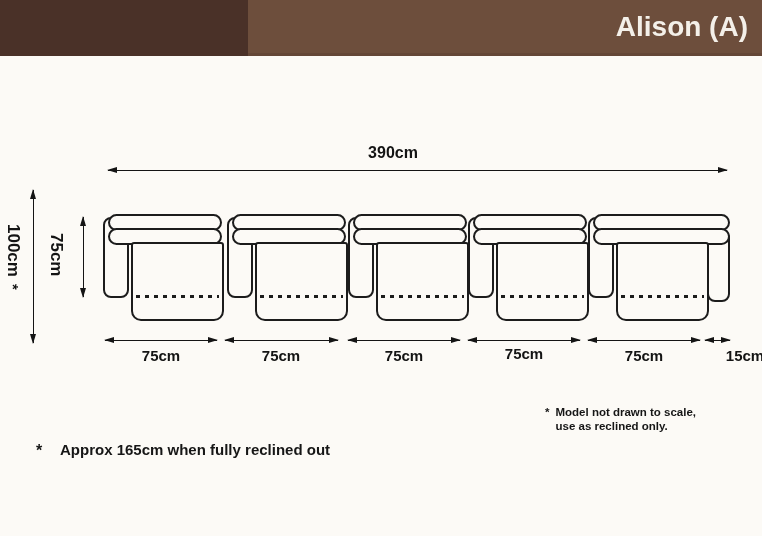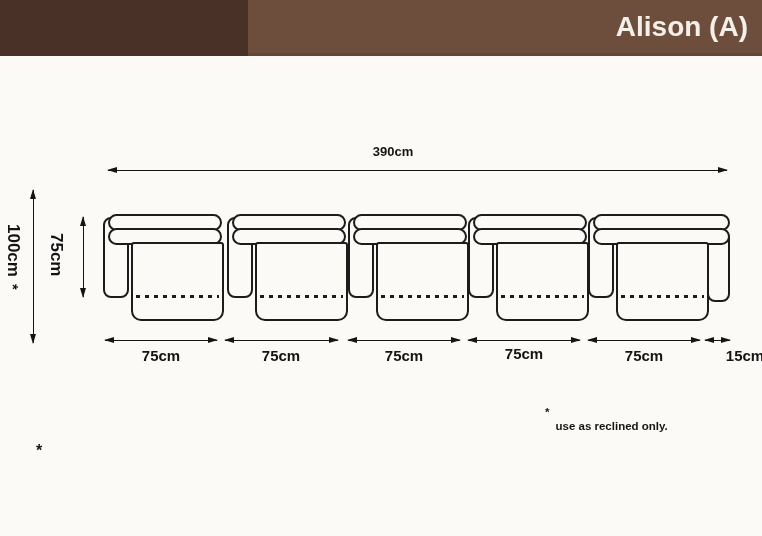--- a/index.html
+++ b/index.html
@@ -16,21 +16,21 @@
   .hdr-name{position:absolute;left:448px;top:11px;width:300px;text-align:right;font-size:28px;font-weight:bold;color:#f4f0e9;}
   
   .dim-h{position:absolute;height:0;border-top:1px solid #141414;}
   .dim-h::before,.dim-h::after{content:"";position:absolute;width:0;height:0;top:-4px;}
   .dim-h::before{left:-1px;border-top:3.5px solid transparent;border-bottom:3.5px solid transparent;border-right:10px solid #141414;}
   .dim-h::after{right:-1px;border-top:3.5px solid transparent;border-bottom:3.5px solid transparent;border-left:10px solid #141414;}
   .dim-v{position:absolute;width:0;border-left:1px solid #141414;}
   .dim-v::before,.dim-v::after{content:"";position:absolute;width:0;height:0;left:-4px;}
   .dim-v::before{top:-1px;border-left:3.5px solid transparent;border-right:3.5px solid transparent;border-bottom:10px solid #141414;}
   .dim-v::after{bottom:-1px;border-left:3.5px solid transparent;border-right:3.5px solid transparent;border-top:10px solid #141414;}
-  .dim-label{position:absolute;font-weight:bold;font-size:13px;color:#141414;text-align:center;}
+  .dim-label{position:absolute;font-weight:bold;font-size:16px;color:#141414;text-align:center;}
   .dim-label-sm{position:absolute;font-weight:bold;font-size:15px;color:#141414;width:64px;text-align:center;}
   .vlabel{
     position:absolute;writing-mode:vertical-rl;text-orientation:mixed;
     font-weight:bold;font-size:17px;color:#141414;
     display:flex;align-items:center;
   }
   .vlabel .ast-gap{margin-top:7px;font-size:15px;}
   
   .sofa{position:absolute;left:0;top:0;width:762px;height:536px;}
   .unit{position:absolute;top:214px;width:122px;height:110px;z-index:2;}
@@ -132,20 +132,21 @@
   <div class="dim-label-sm" style="left:129px;top:347px;">75cm</div>
   <div class="dim-label-sm" style="left:249px;top:347px;">75cm</div>
   <div class="dim-label-sm" style="left:372px;top:347px;">75cm</div>
   <div class="dim-label-sm" style="left:492px;top:345px;">75cm</div>
   <div class="dim-label-sm" style="left:612px;top:347px;">75cm</div>
   <div class="dim-label-sm" style="left:713px;top:347px;">15cm</div>
 
   <div class="scale-note">
     <span>*</span>
     <span>
-      <br>
+      <span>Model not drawn to scale,</span><br>
       <span>use as reclined only.</span>
     </span>
   </div>
 
   <div class="recline-note-ast">*</div>
+  <div class="recline-note">Approx 165cm when fully reclined out</div>
 
 </div>
 
 </body></html>

